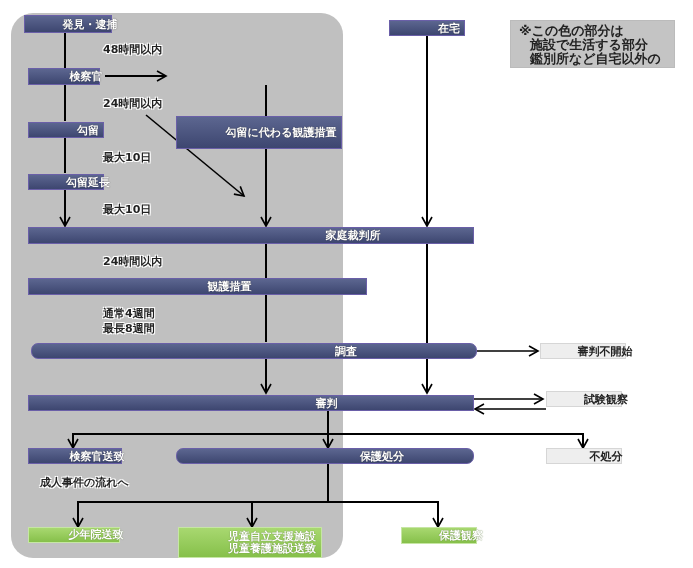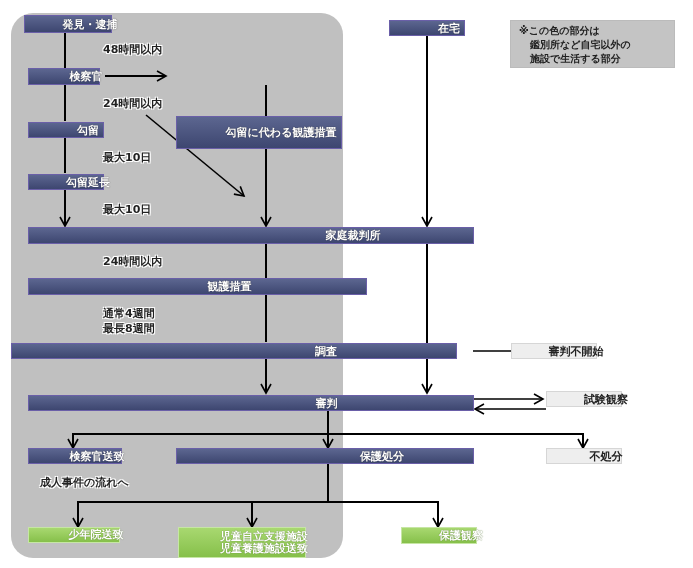--- a/index.html
+++ b/index.html
@@ -8,36 +8,36 @@
   .region { position:absolute; left:11px; top:13px; width:332px; height:545px; background:#c0c0c0;
             border-radius:22px; }
   .box { position:absolute; box-sizing:border-box; display:flex; align-items:center; justify-content:center;
          font-size:11px; font-weight:bold; color:#ffffff; white-space:nowrap;padding-left:44px; }
   .navy { background:linear-gradient(#5c6690, #3d4670); border:1px solid #6a5fa8;
           text-shadow:0 0 1px #222; }
   .light { background:#eeeeee; border:1px solid #d6d6d6; color:#222; }
   .green { background:linear-gradient(#a8d870, #86c04a); border:1px solid #c6e6a4; color:#ffffff;
            text-shadow:0 0 1px #4a6a2a; flex-direction:column; line-height:12px; }
   .note { position:absolute; left:510px; top:20px; width:165px; height:48px; background:#c4c4c4;
-          border:1px solid #bbbbbb; box-sizing:border-box; font-size:10px; font-weight:bold; color:#222;
+          border:1px solid #bbbbbb; box-sizing:border-box; font-size:13px; font-weight:bold; color:#222;
           padding:3px 0 0 8px; line-height:14px; }
   .note .l2 { padding-left:11px; }
   .lbl { position:absolute; font-size:11px; font-weight:bold; color:#222;
          text-shadow:-1px -1px 0 #fff, 1px -1px 0 #fff, -1px 1px 0 #fff, 1px 1px 0 #fff; white-space:nowrap; }
   svg.lines { position:absolute; left:0; top:0; }
 </style>
 </head>
 <body>
 
 <div class="region"></div>
 
 <div class="note">
   <div>※この色の部分は</div>
+  <div class="l2">施設で生活する部分</div>
   <div class="l2">鑑別所など自宅以外の</div>
-  <div class="l2">施設で生活する部分</div>
 </div>
 
 <svg class="lines" width="693" height="568">
   <defs>
     <marker id="ah" markerWidth="12" markerHeight="12" refX="10" refY="6" orient="auto" markerUnits="userSpaceOnUse">
       <path d="M1,1 L10,6 L1,11" fill="none" stroke="#000" stroke-width="1.6"></path>
     </marker>
   </defs>
   <g stroke="#000" stroke-width="2" fill="none">
 
@@ -95,48 +95,48 @@
 <div class="box navy" style="left:389px;top:20px;width:76px;height:16px;">
     <span>在宅</span>
   </div>
 
 <div class="box navy" style="left:28px;top:227px;width:446px;height:17px;">
     <span style="margin-left:160px;">家庭裁判所</span>
   </div>
 <div class="box navy" style="left:28px;top:278px;width:339px;height:17px;">
     <span style="margin-left:20px;">観護措置</span>
   </div>
-<div class="box navy" style="left:11px;top:343px;width:446px;height:16px;">
+<div class="box navy" style="left:31px;top:343px;width:446px;height:16px;border-radius:7px;">
     <span style="margin-left:140px;">調査</span>
   </div>
 <div class="box navy" style="left:28px;top:395px;width:446px;height:16px;">
     <span style="margin-left:107px;">審判</span>
   </div>
 
-<div class="box light" style="left:511px;top:343px;width:86px;height:16px;">
+<div class="box light" style="left:540px;top:343px;width:86px;height:16px;">
     <span>審判不開始</span>
   </div>
 <div class="box light" style="left:546px;top:391px;width:76px;height:16px;">
     <span>試験観察</span>
   </div>
 
 <div class="box navy" style="left:28px;top:448px;width:94px;height:16px;">
     <span>検察官送致</span>
   </div>
-<div class="box navy" style="left:176px;top:448px;width:298px;height:16px;">
+<div class="box navy" style="left:176px;top:448px;width:298px;height:16px;border-radius:7px;">
     <span style="margin-left:70px;">保護処分</span>
   </div>
 <div class="box light" style="left:546px;top:448px;width:76px;height:16px;">
     <span>不処分</span>
   </div>
 
 <div class="box green" style="left:28px;top:527px;width:92px;height:16px;">
     <span>少年院送致</span>
   </div>
-<div class="box green" style="left:178px;top:527px;width:128px;height:31px;">
+<div class="box green" style="left:178px;top:527px;width:144px;height:31px;">
   <span>児童自立支援施設</span>
   <span>児童養護施設送致</span>
 </div>
 <div class="box green" style="left:401px;top:527px;width:76px;height:17px;">
     <span>保護観察</span>
   </div>
 
 <div class="lbl" style="left:103px;top:42px;">48時間以内</div>
 <div class="lbl" style="left:103px;top:96px;">24時間以内</div>
 <div class="lbl" style="left:103px;top:150px;">最大10日</div>

